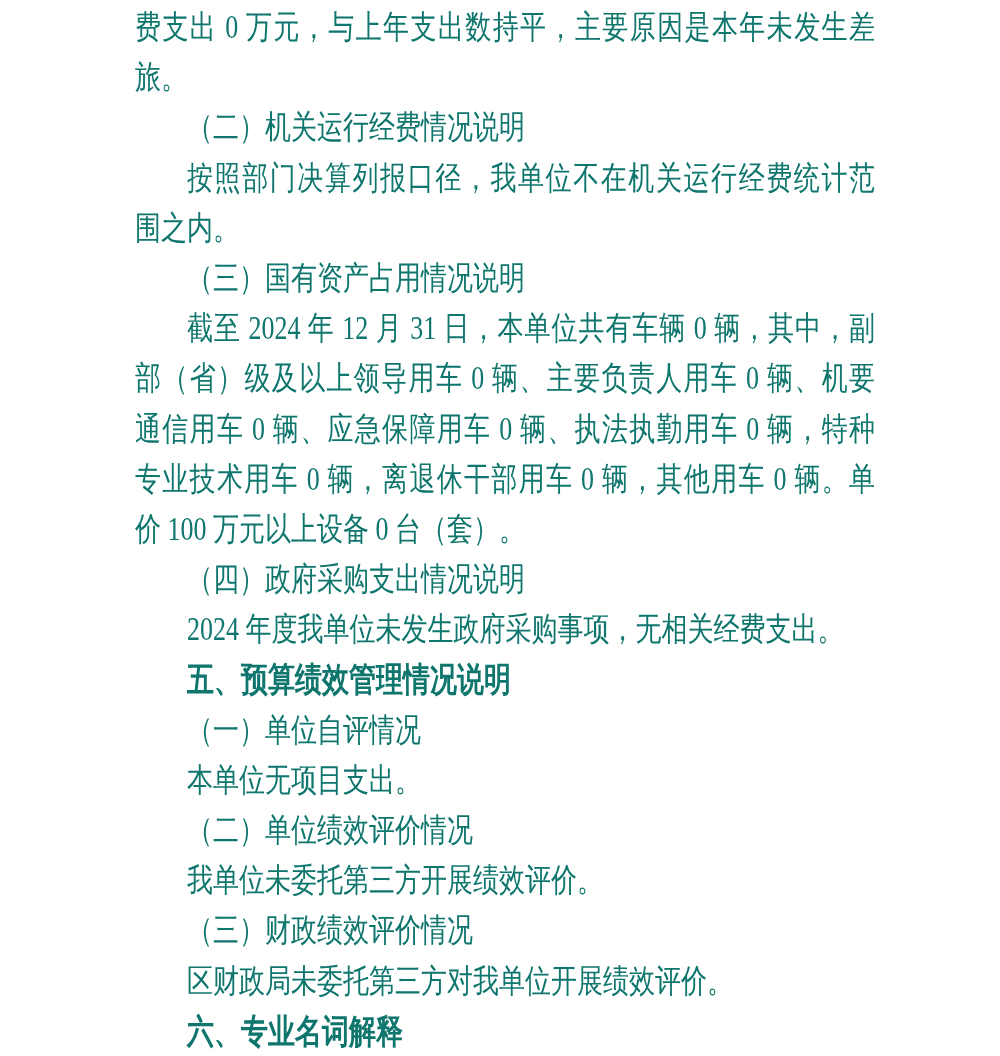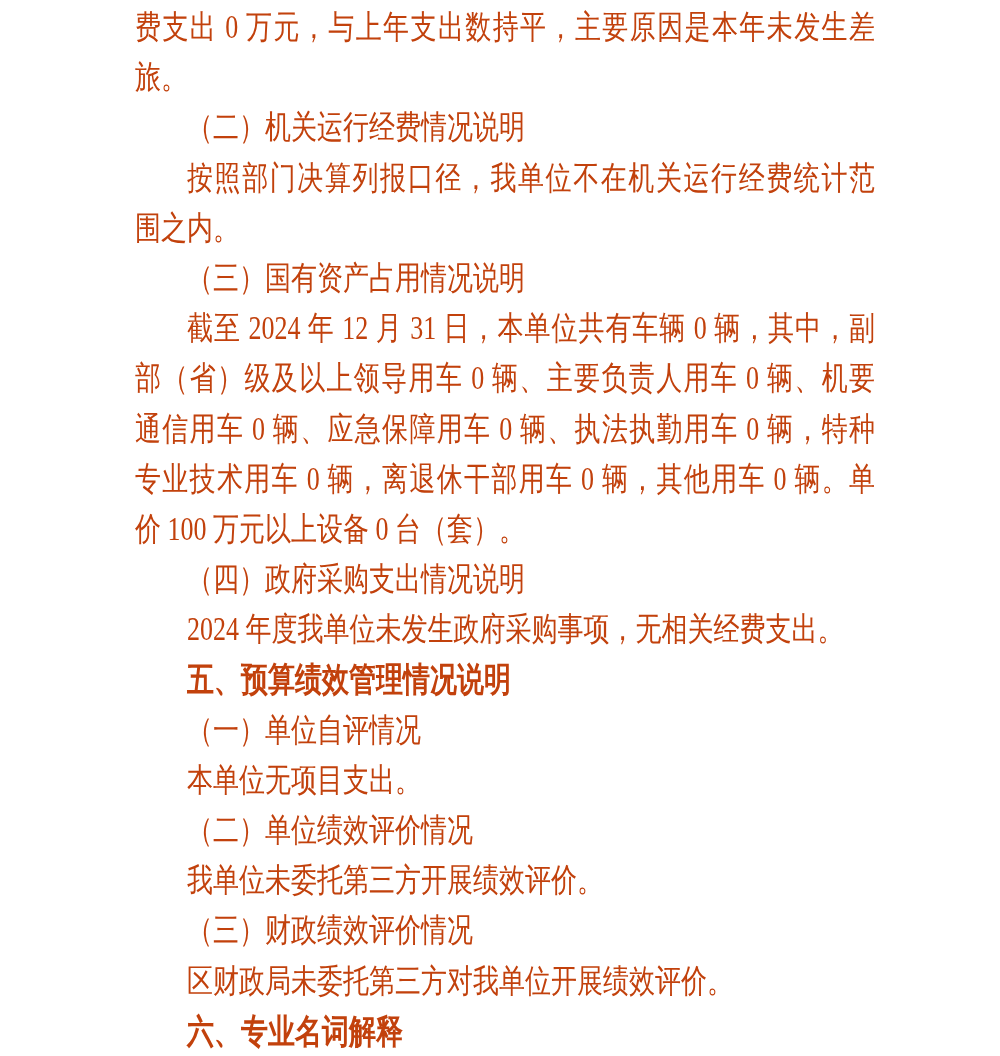--- a/index.html
+++ b/index.html
@@ -5,21 +5,21 @@
   html, body {
     margin: 0;
     padding: 0;
     background: #ffffff;
   }
   .page {
     position: relative;
     width: 1000px;
     height: 1056px;
     background: #ffffff;
-    color: #c2410c;
+    color: #0f766e;
     font-family: "Liberation Serif", "DejaVu Serif", serif;
     overflow: hidden;
   }
   .textblock {
     position: absolute;
     left: 135px;
     top: 3px;
     width: 740px;
   }
   .line {

